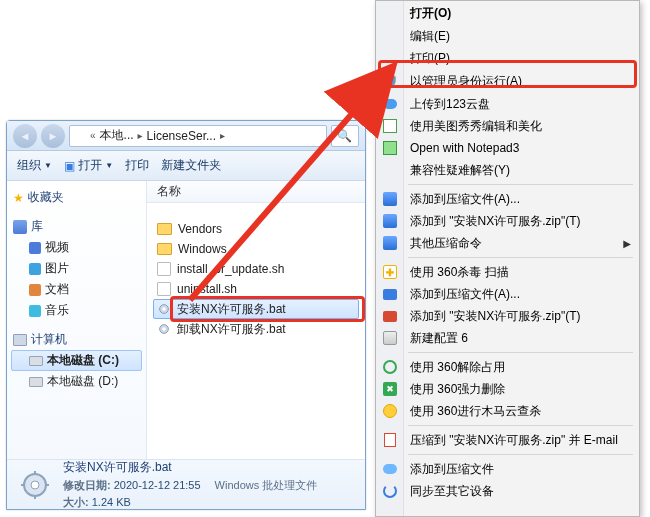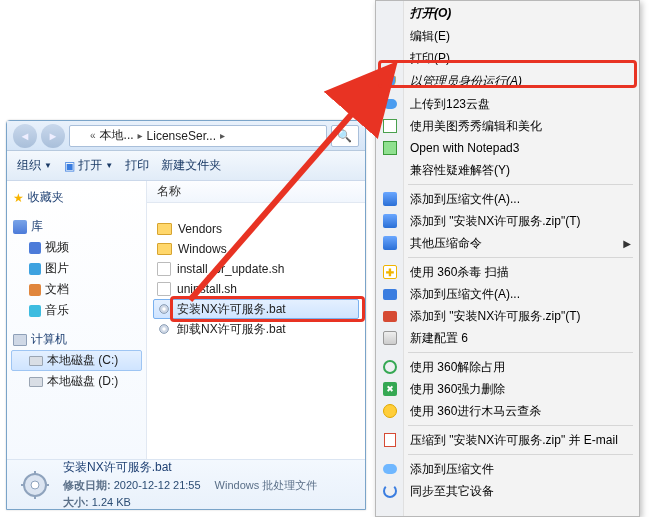--- a/index.html
+++ b/index.html
@@ -28,21 +28,21 @@
     border-bottom:1px solid #cbd8ea; display:flex; align-items:center; gap:12px; padding:2px 10px; font-size:12px; color:#1a3a66;
   }
   .toolbar .tb { display:flex; align-items:center; gap:3px; }
   .toolbar .drop { font-size:8px; color:#1a3a66; }
 
   .body { display:flex; height: calc(100% - 30px - 30px - 50px); }
   .tree { width: 140px; border-right:1px solid #e1e8f2; background:linear-gradient(#fff,#f5f9fe); font-size:12px; padding:6px 4px; color:#1d3f72; overflow:hidden;}
   .tree .grp { margin-bottom:8px; }
   .tree .hd { display:flex; align-items:center; gap:4px; font-weight:400; color:#1d3f72; padding:2px 2px; }
   .tree .item { display:flex; align-items:center; gap:4px; padding:2px 2px 2px 18px; color:#222; }
-  .tree .item.sel { background:linear-gradient(#e4f0ff,#cfe4ff); border:1px solid #9ec5f3; border-radius:2px; padding:1px 1px 1px 17px;}
+  .tree .item.sel { background:linear-gradient(#e4f0ff,#cfe4ff); border:1px solid #9ec5f3; border-radius:2px; padding:1px 1px 1px 17px;font-weight:bold;}
   .tree .star { color:#f8b400; }
   .tree .libicon { width:12px; height:12px; display:inline-block; }
 
   .list { flex:1; font-size:12px; }
   .list .colhdr { height:22px; border-bottom:1px solid #e1e8f2; display:flex; align-items:center; padding:0 10px; color:#333; background:linear-gradient(#fcfdff,#f1f6fd);}
   .list .files { padding:16px 6px; }
   .list .row { display:flex; align-items:center; gap:6px; height:20px; padding:0 4px; color:#222;}
   .list .row.sel { background:linear-gradient(#e4f0ff,#cfe4ff); border:1px solid #7ab1ef; border-radius:2px; height:20px; padding:0 3px;}
   .list .foldericon { width:15px; height:12px; background:#ffd76b; border:1px solid #d7a430; border-radius:1px; }
   .list .fileicon { width:14px; height:14px; border:1px solid #bbb; background:#fff; border-radius:1px; position:relative;}
@@ -61,21 +61,21 @@
   .status .lbl { color:#5a6f88;font-weight:bold;}
 
   
   .ctx {
     position:absolute; left:375px; top:0; width:265px; height:517px;
     background:#f3f3f3; border:1px solid #b8b8b8; box-shadow:2px 2px 6px rgba(0,0,0,.25);
     font-size:12px; color:#000; overflow:hidden;
   }
   .ctx .iconcol { position:absolute; left:0; top:0; bottom:0; width:28px; background:#eef0f3; border-right:1px solid #e0e0e0;}
   .ctx .mi { position:relative; display:flex; align-items:center; height:22px; padding-left:34px; padding-right:8px; white-space:nowrap;}
-  .ctx .mi.tall { height:24px;font-style:italic; }
+  .ctx .mi.tall { height:24px; }
   .ctx .sep { height:1px; margin:3px 6px 3px 32px; background:#d6d6d6; }
   .ctx .bold { font-weight:700; }
   .ctx .arrow { margin-left:auto; font-size:10px; color:#333;}
   .ctx .ico { position:absolute; left:6px; width:16px; height:16px; display:flex; align-items:center; justify-content:center; font-size:12px;}
   .shield { width:14px; height:14px; }
   .book { width:14px;height:14px; background:linear-gradient(#6aa7ff,#2a6fd6); border-radius:2px;}
   .pad { width:14px;height:14px; background:#fff; border:1px solid #49a04e; }
   .np3 { width:14px;height:14px; background:#8fe08f; border:1px solid #3a9a3a;}
   .eye { width:14px;height:14px; border:1px solid #999; border-radius:2px; background:linear-gradient(#eee,#ccc);}
   .safeY{width:14px;height:14px;border:1px solid #f0b400;border-radius:2px;background:#fff;display:flex;align-items:center;justify-content:center;color:#f0b400;font-weight:700;font-size:10px;}

